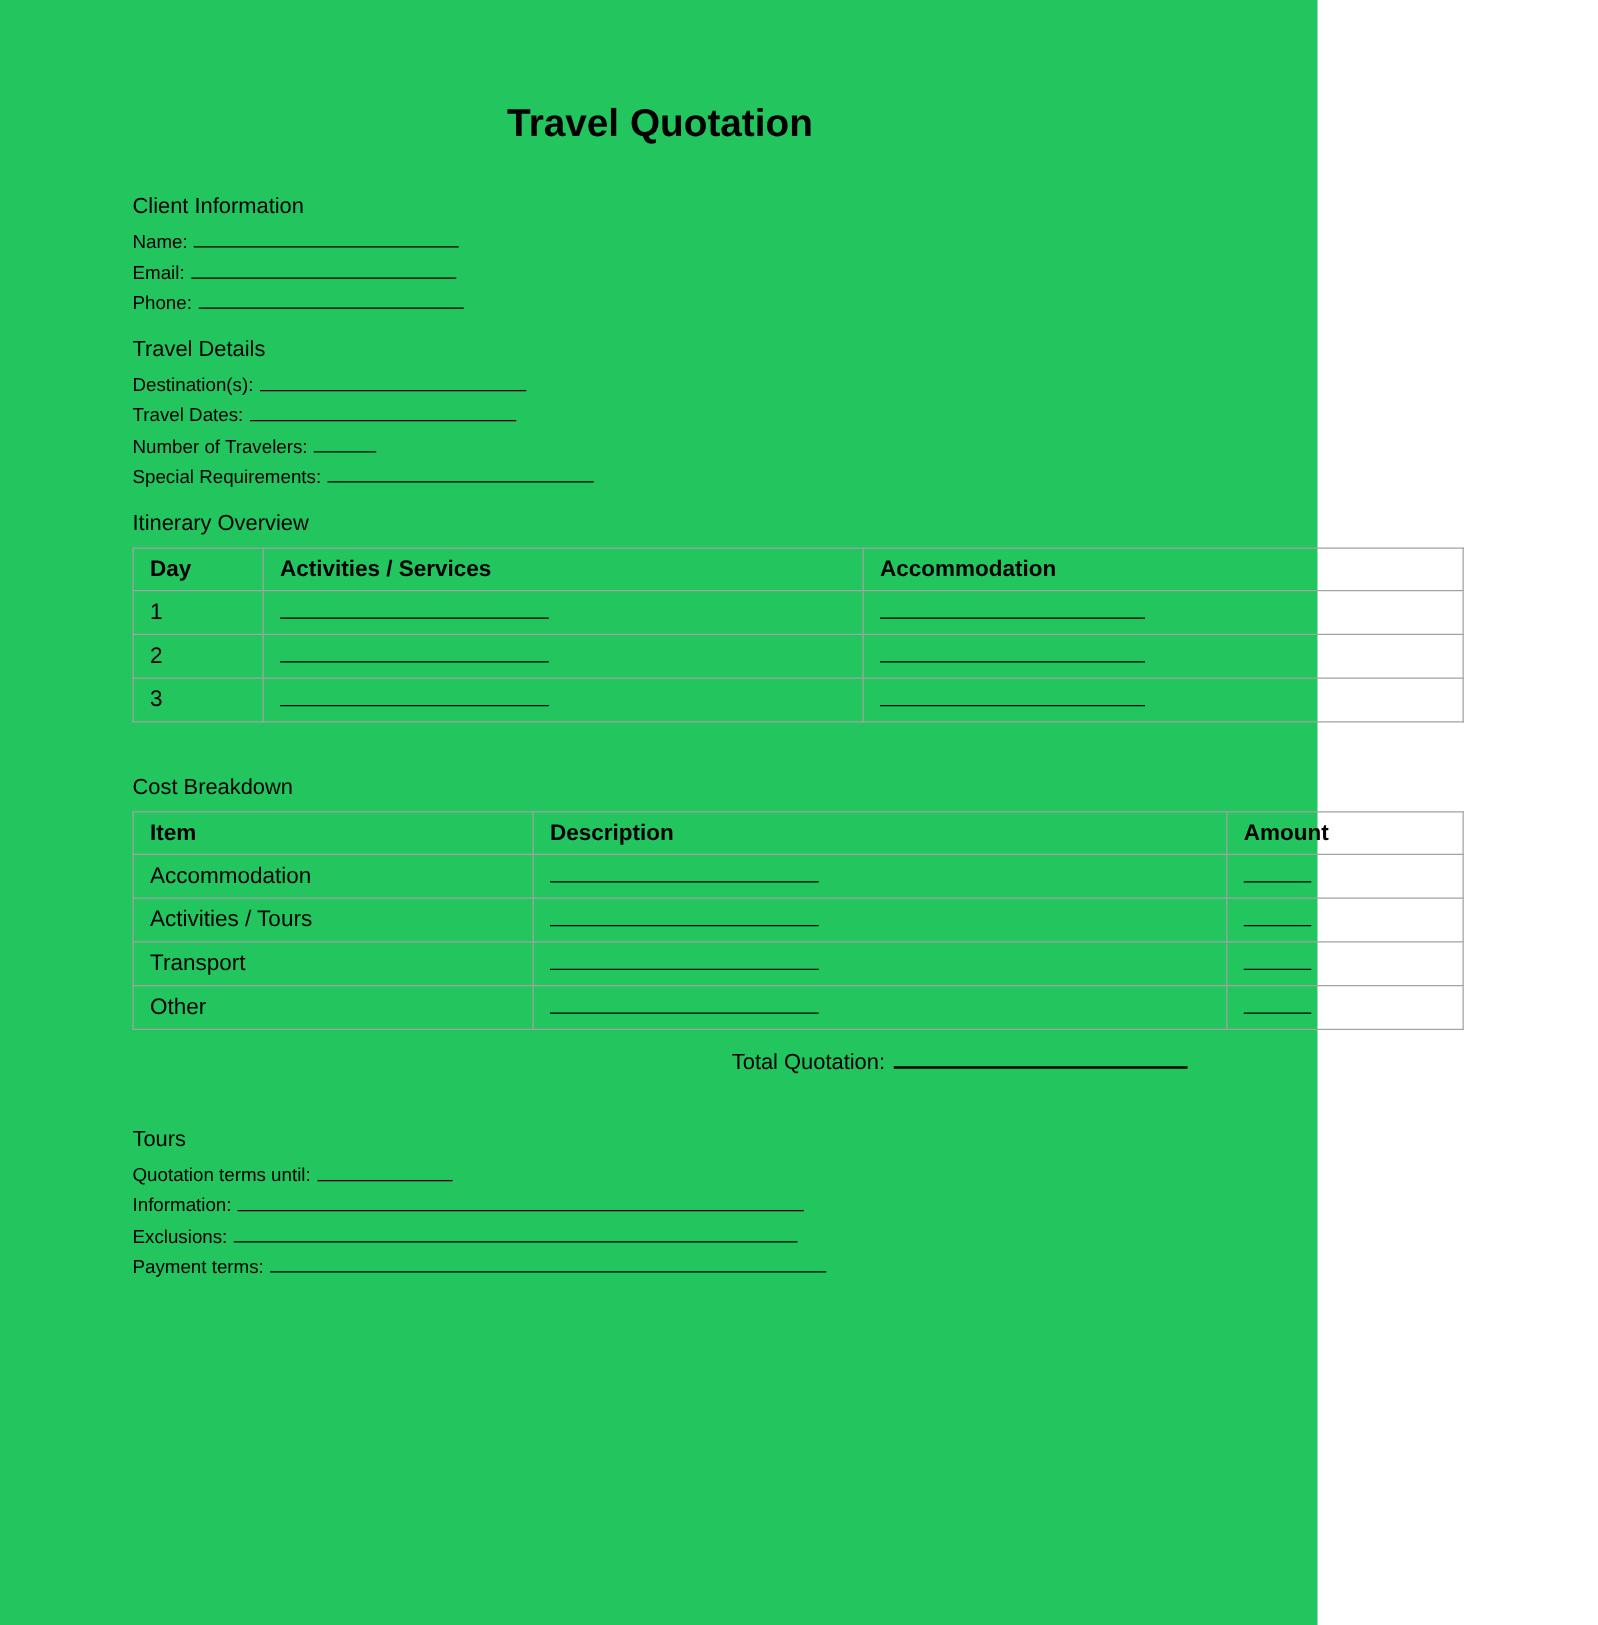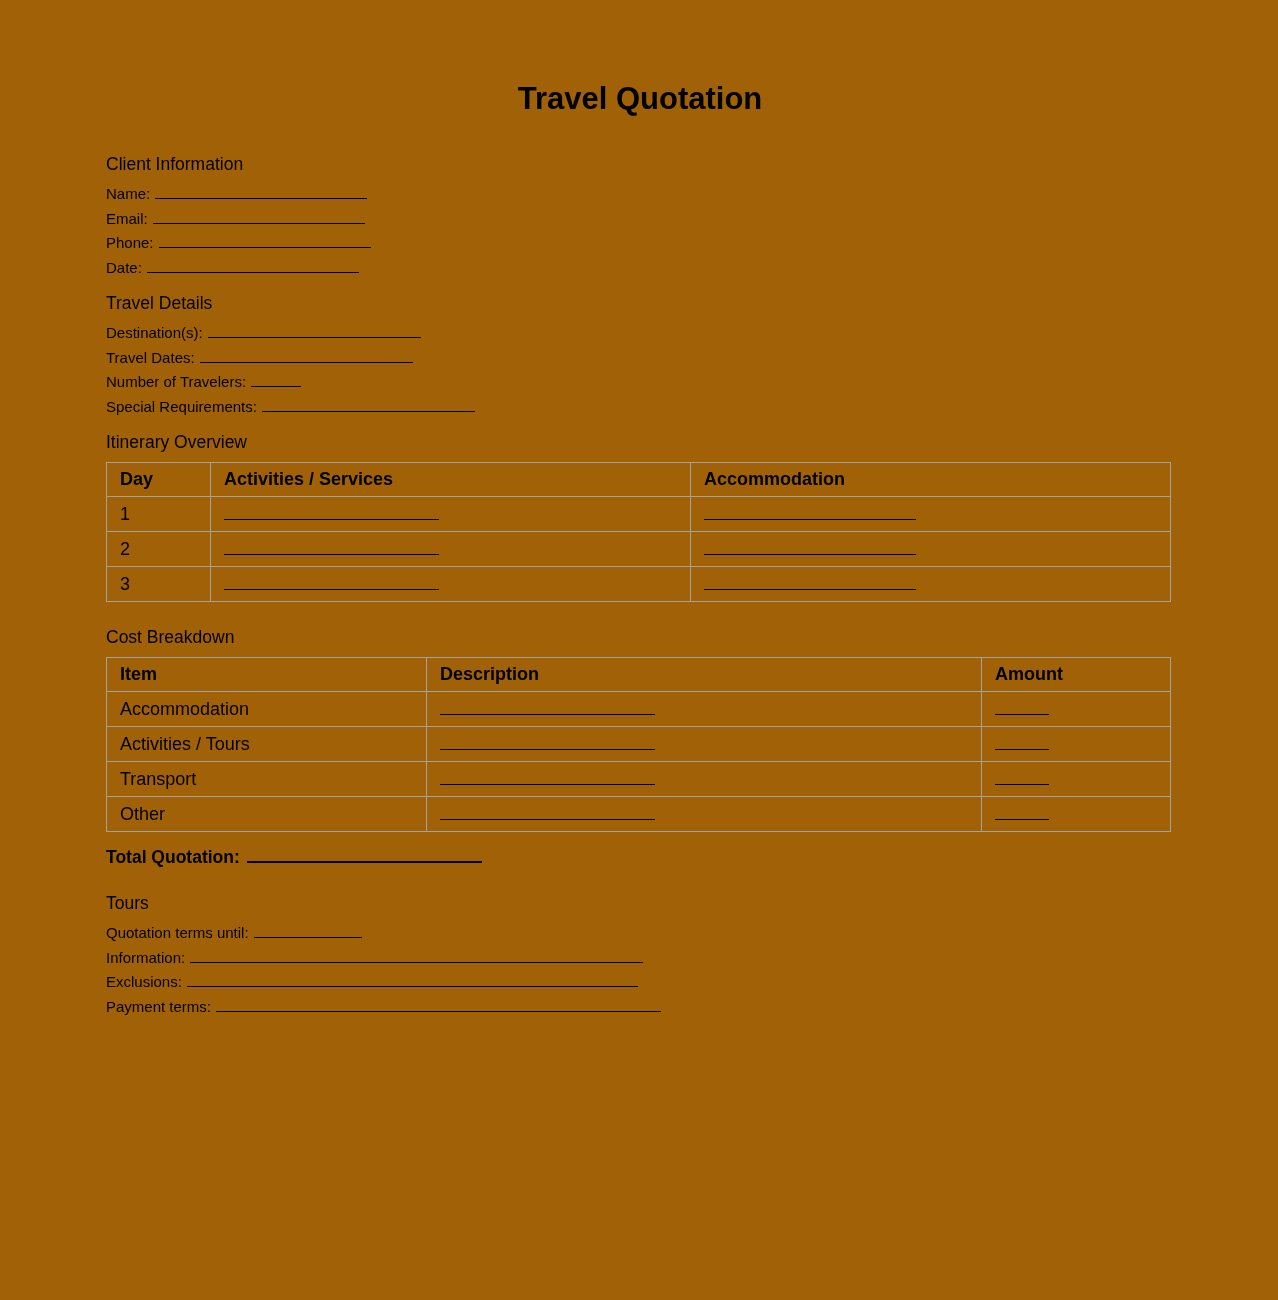--- a/index.html
+++ b/index.html
@@ -4,40 +4,40 @@
 <style>
   * { box-sizing: border-box; }
   html, body {
     margin: 0;
     padding: 0;
     background: #ffffff;
     color: #000000;
     font-family: "Liberation Sans", sans-serif;
   }
   .page {
-    width: 1278px;
+    width: 1054px;
     height: 1300px;
     padding: 80px 104px 0 106px;
-    background: #a16207;
+    background: #22c55e;
   }
   .doc-title {
     text-align: center;
     font-size: 31px;
     font-weight: bold;
     line-height: 38px;
   }
   .doc-subtitle {
     text-align: center;
     font-size: 15px;
     line-height: 18px;
     margin-top: 13px;
   }
   .section { margin-top: 12px; }
   .section.first { margin-top: 35px; }
-  .section.gap-lg { margin-top: 24px; }
+  .section.gap-lg { margin-top: 40px; }
   .section-heading {
     font-size: 17.5px;
     font-weight: normal;
     line-height: 22px;
   }
   .fields { margin-top: 7px; }
   .field {
     font-size: 15px;
     line-height: 24.5px;
     white-space: nowrap;
@@ -75,23 +75,23 @@
   td { height: 35px; }
   td .blank { margin-left: 0; }
   .itn-col-day  { width: 104px; }
   .itn-col-act  { width: 480px; }
   .itn-col-acc  { width: 480px; }
   .cb-col-item  { width: 320px; }
   .cb-col-desc  { width: 555px; }
   .cb-col-amt   { width: 189px; }
   .total-row {
     margin-top: 14px;
-    text-align: left;
+    text-align: right;
     font-size: 17.5px;
-    font-weight: bold;
+    font-weight: normal;
     line-height: 22px;
   }
   .total-line {
     display: inline-block;
     width: 235px;
     height: 15px;
     border-bottom: 2px solid #000;
     margin-left: 7px;
     vertical-align: baseline;
   }
@@ -107,23 +107,20 @@
     <div class="section-heading">Client Information</div>
     <div class="fields">
       <div class="field">
         <span>Name:</span><span class="blank w212"></span>
       </div>
       <div class="field">
         <span>Email:</span><span class="blank w212"></span>
       </div>
       <div class="field">
         <span>Phone:</span><span class="blank w212"></span>
-      </div>
-      <div class="field">
-        <span>Date:</span><span class="blank w212"></span>
       </div>
     </div>
   </div>
 
   <div class="section">
     <div class="section-heading">Travel Details</div>
     <div class="fields">
       <div class="field">
         <span>Destination(s):</span><span class="blank w213"></span>
       </div>

